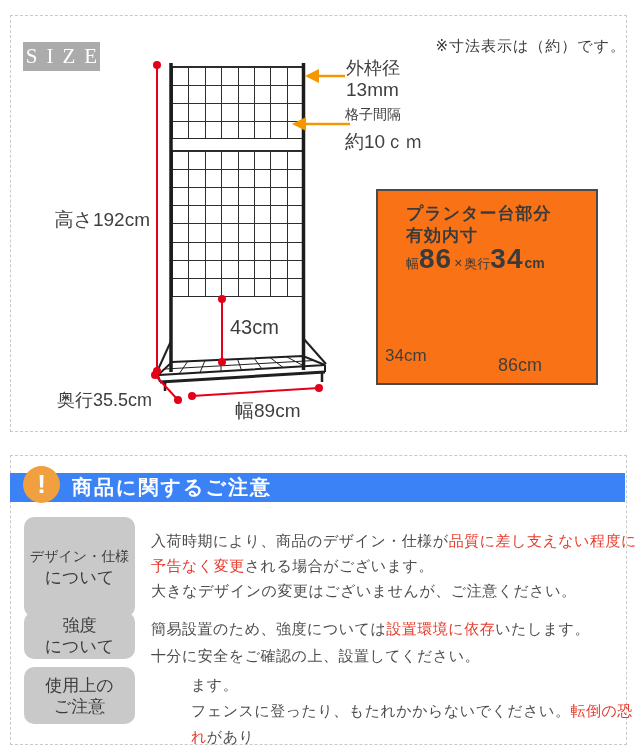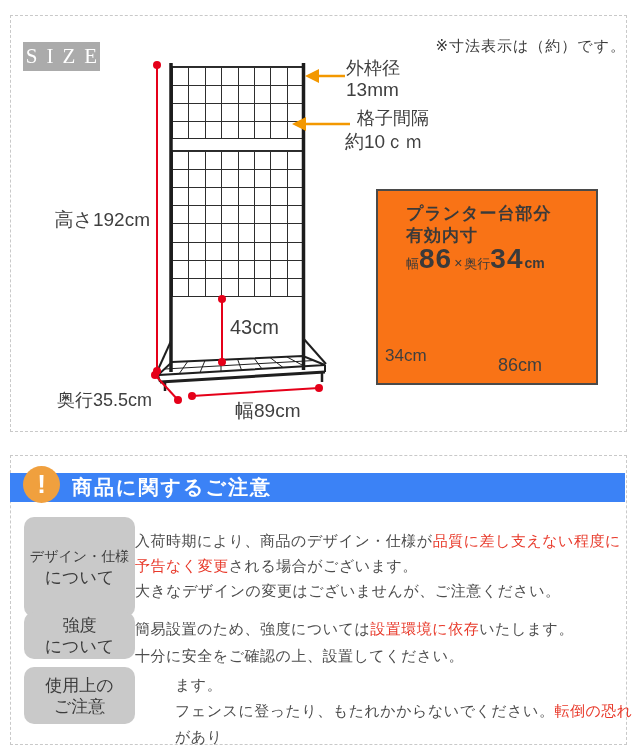--- a/index.html
+++ b/index.html
@@ -27,21 +27,21 @@
 
   .overlay{position:absolute;left:0;top:0;width:640px;height:751px;pointer-events:none;}
 
   .dim-label{position:absolute;color:#3f3f3f;}
   .lbl-height{left:48px;top:207px;width:102px;text-align:right;font-size:19px;}
   .lbl-43{left:230px;top:316px;font-size:20px;}
   .lbl-depth{left:57px;top:388px;font-size:18px;}
   .lbl-width{left:235px;top:398px;font-size:19px;}
   .lbl-frame1{left:346px;top:56px;font-size:18px;}
   .lbl-frame2{left:346px;top:79px;font-size:19px;}
-  .lbl-grid1{left:357px;top:106px;font-size:18px;}
+  .lbl-grid1{left:345px;top:106px;font-size:14px;}
   .lbl-grid2{left:345px;top:129px;font-size:19px;}
 
   
   .planter-panel{left:376px;top:189px;width:222px;height:196px;border:2px solid #4a4a4a;
       background:#f97316;box-sizing:border-box;}
   .planter-title{position:absolute;left:28px;font-size:17px;font-weight:600;color:#3a3a3a;letter-spacing:1px;}
   .pt1{top:11px;} .pt2{top:33px;}
   .planter-dims{position:absolute;left:28px;top:52px;display:flex;align-items:baseline;color:#3a3a3a;}
   .pd-small{font-size:13px;} .pd-big{font-size:28px;font-weight:600;letter-spacing:1px;}
   .pd-times{font-size:14px;margin:0 2px;} .pd-unit{font-size:14px;font-weight:700;margin-left:1px;}
@@ -56,21 +56,21 @@
       color:#fff;font-size:26px;font-weight:700;display:flex;align-items:center;justify-content:center;}
 
   .notice-row{position:absolute;left:24px;display:flex;}
   .notice-label{width:111px;background:#c9c9c9;border-radius:10px;display:flex;flex-direction:column;
       align-items:center;justify-content:center;color:#3c3c3c;flex:none;}
   .label-line{font-size:17px;line-height:21px;}
   .row1{top:517px;} .row1 .notice-label{height:100px;}
   .row1 .label-line:first-child{font-size:14px;}
   .row2{top:612px;} .row2 .notice-label{height:47px;}
   .row3{top:667px;gap:40px;} .row3 .notice-label{height:57px;}
-  .notice-text{font-size:15px;color:#4d4d4d;letter-spacing:0.5px;}
+  .notice-text{margin-left:16px;font-size:15px;color:#4d4d4d;letter-spacing:0.5px;}
   .row1 .notice-text{padding-top:11px;} .row1 .text-line{line-height:25px;}
   .row2 .notice-text{padding-top:3px;} .row2 .text-line{line-height:27px;}
   .row3 .notice-text{padding-top:5px;} .row3 .text-line{line-height:26px;}
   .red{color:#e8392a;}
 </style>
 </head>
 <body>
 
 <div class="page">
 

